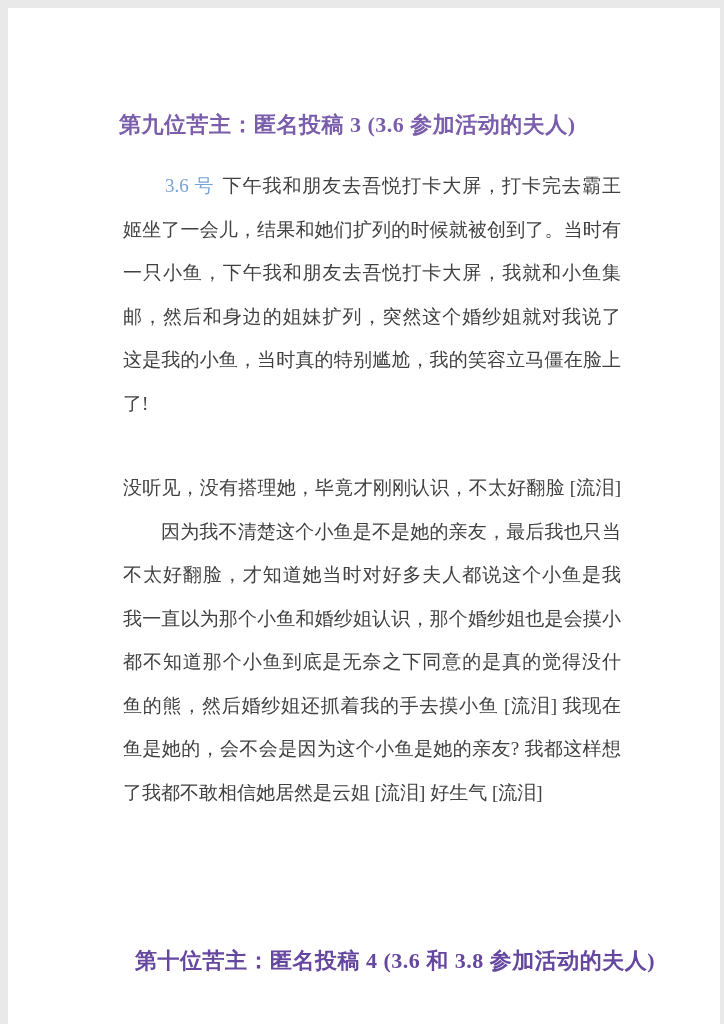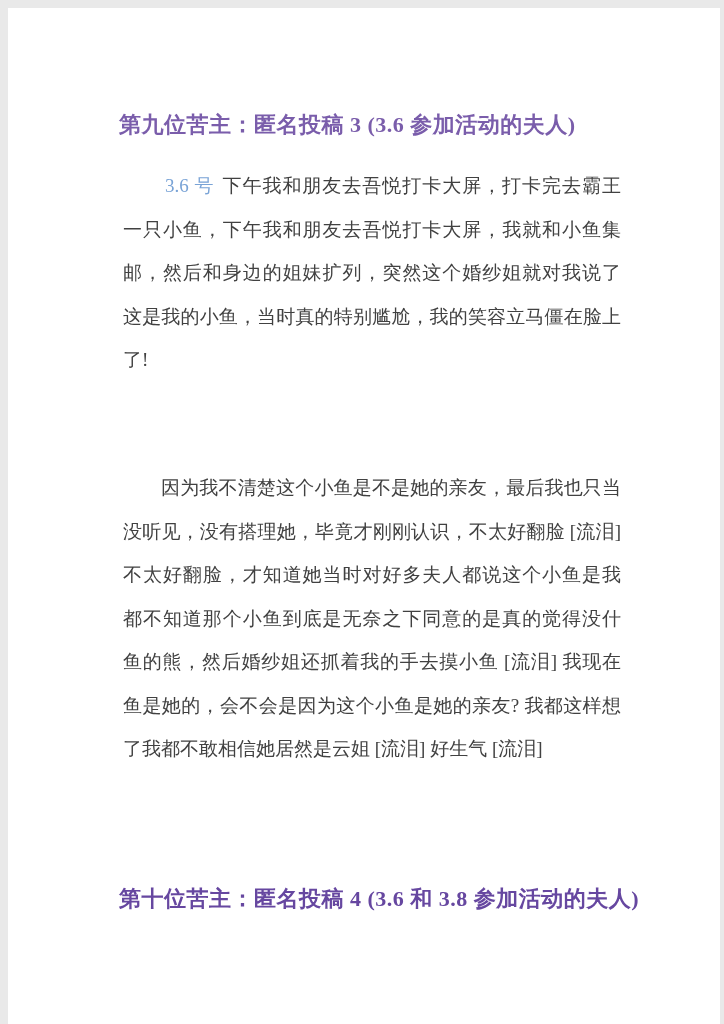--- a/index.html
+++ b/index.html
@@ -23,21 +23,21 @@
     position:absolute;
     left:107px;
     width:560px;
     font-size:22px;
     font-weight:bold;
     line-height:30px;
     letter-spacing:0.5px;
     white-space:nowrap;
   }
   .heading-9{top:98px;color:var(--heading9);}
-  .heading-10{top:872px;color:var(--heading10);}
+  .heading-10{top:934px;color:var(--heading10);margin-left:16px;}
   .para{
     position:absolute;
     left:107px;
     width:514px;
     font-size:19px;
     color:var(--body-text);
   }
   .para-1{top:148px;}
   .para-2{top:450px;}
   .line{
@@ -58,30 +58,32 @@
 </style>
 </head>
 <body>
 
 <div class="page">
 
   <div class="heading heading-9">第九位苦主：匿名投稿 3 (3.6 参加活动的夫人)</div>
 
   <div class="para para-1">
     <div class="line jl indent"><span class="lead">3.6 号</span><span>下午我和朋友去吾悦打卡大屏，打卡完去霸王茶</span></div>
+    <div class="line jl">姬坐了一会儿，结果和她们扩列的时候就被创到了。当时有</div>
     <div class="line jl">一只小鱼，下午我和朋友去吾悦打卡大屏，我就和小鱼集</div>
     <div class="line jl">邮，然后和身边的姐妹扩列，突然这个婚纱姐就对我说了句，</div>
     <div class="line jl">这是我的小鱼，当时真的特别尴尬，我的笑容立马僵在脸上</div>
     <div class="line last-line">了!</div>
   </div>
 
   <div class="para para-2">
+    <div class="line jl">没听见，没有搭理她，毕竟才刚刚认识，不太好翻脸 [流泪]</div>
     <div class="line jl indent">因为我不清楚这个小鱼是不是她的亲友，最后我也只当</div>
-    <div class="line jl">没听见，没有搭理她，毕竟才刚刚认识，不太好翻脸 [流泪]</div>
     <div class="line jl">不太好翻脸，才知道她当时对好多夫人都说这个小鱼是我的。</div>
+    <div class="line jl">我一直以为那个小鱼和婚纱姐认识，那个婚纱姐也是会摸小</div>
     <div class="line jl">都不知道那个小鱼到底是无奈之下同意的是真的觉得没什</div>
     <div class="line jl">鱼的熊，然后婚纱姐还抓着我的手去摸小鱼 [流泪] 我现在</div>
     <div class="line jl">鱼是她的，会不会是因为这个小鱼是她的亲友? 我都这样想</div>
     <div class="line last-line">了我都不敢相信她居然是云姐 [流泪] 好生气 [流泪]</div>
   </div>
 
   <div class="heading heading-10">第十位苦主：匿名投稿 4 (3.6 和 3.8 参加活动的夫人)</div>
 
 </div>
 

